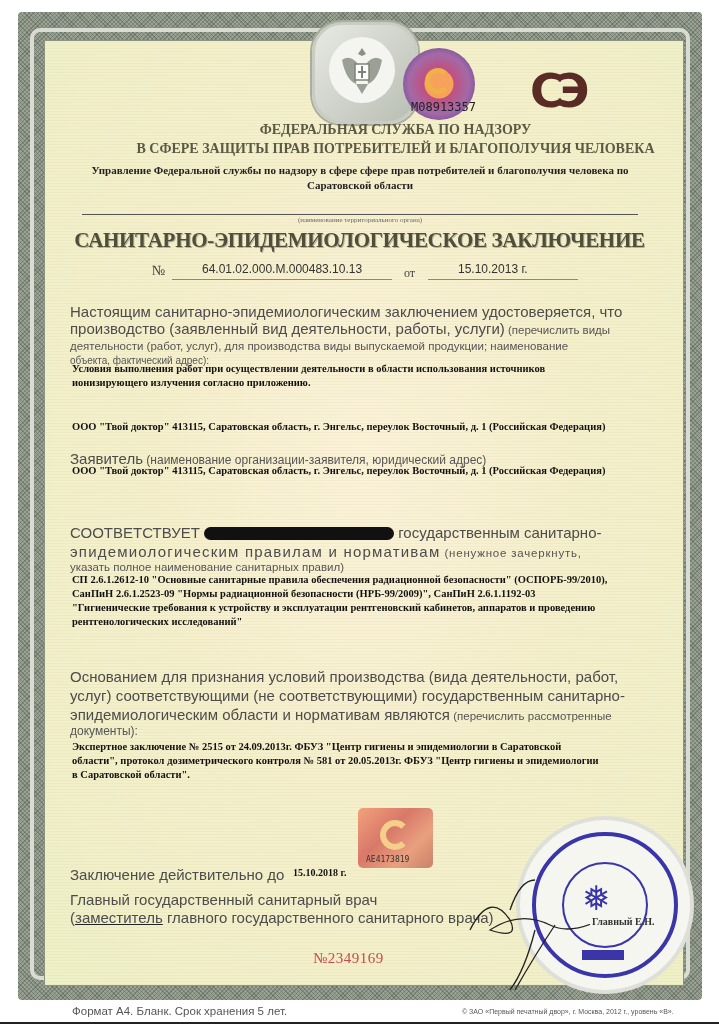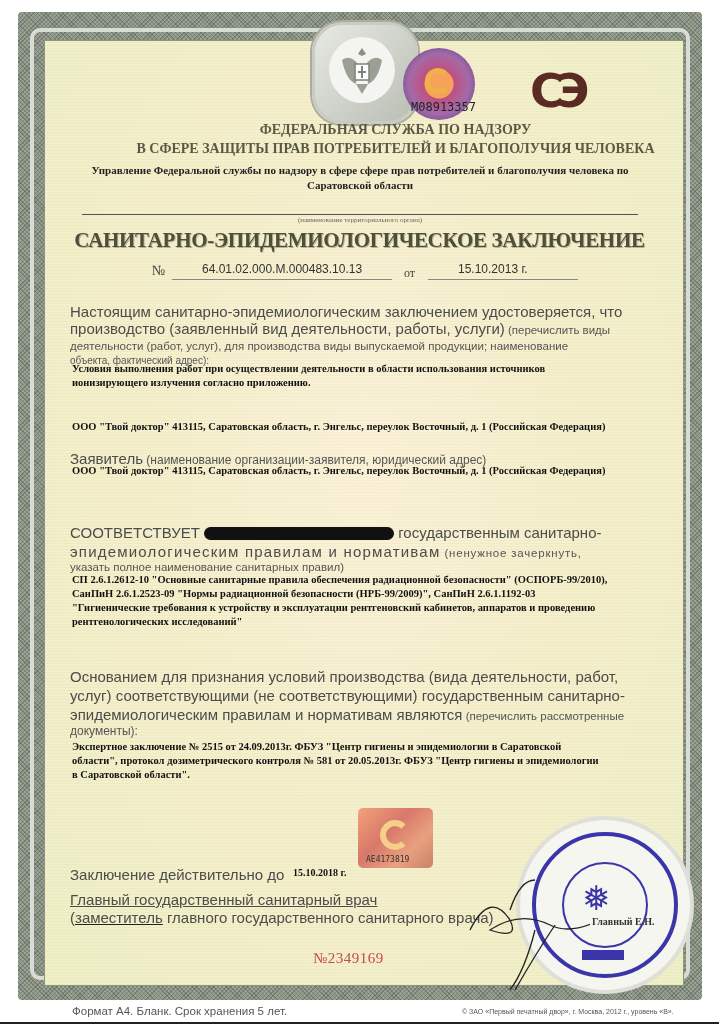--- a/index.html
+++ b/index.html
@@ -116,36 +116,36 @@
 </div>
 <div class="abs small-g" style="left:70px;top:561px;font-size:11.5px;">указать полное наименование санитарных правил)</div>
 <div class="abs fill" style="left:72px;top:573px;">СП 2.6.1.2612-10 "Основные санитарные правила обеспечения радиационной безопасности" (ОСПОРБ-99/2010),</div>
 <div class="abs fill" style="left:72px;top:587px;">СанПиН 2.6.1.2523-09 "Нормы радиационной безопасности (НРБ-99/2009)", СанПиН 2.6.1.1192-03</div>
 <div class="abs fill" style="left:72px;top:601px;">"Гигиенические требования к устройству и эксплуатации рентгеновский кабинетов, аппаратов и проведению</div>
 <div class="abs fill" style="left:72px;top:615px;">рентгенологических исследований"</div>
 
 <div class="abs body-text" style="top:668px;">Основанием для признания условий производства (вида деятельности, работ,</div>
 <div class="abs body-text" style="top:687px;">услуг) соответствующими (не соответствующими) государственным санитарно-</div>
 <div class="abs body-text" style="top:706px;">
-  <span>эпидемиологическим правилам и нормативам являются</span><span class="small-g"> (перечислить рассмотренные</span>
+  <span>эпидемиологическим области и нормативам являются</span><span class="small-g"> (перечислить рассмотренные</span>
 </div>
 <div class="abs small-g" style="left:70px;top:724px;font-size:12px;">документы):</div>
 <div class="abs fill" style="left:72px;top:740px;">Экспертное заключение № 2515 от 24.09.2013г. ФБУЗ "Центр гигиены и эпидемиологии в Саратовской</div>
 <div class="abs fill" style="left:72px;top:754px;">области", протокол дозиметрического контроля № 581 от 20.05.2013г. ФБУЗ "Центр гигиены и эпидемиологии</div>
 <div class="abs fill" style="left:72px;top:768px;">в Саратовской области".</div>
 
 <div class="abs holo2">
   <div class="holo2-c"></div>
   <div class="holo2-num">AE4173819</div>
 </div>
 
 <div class="abs" style="left:70px;top:866px;font-size:15px;color:#4c4c4c;text-align:right;">Заключение действительно до</div>
 <div class="abs fill" style="left:293px;top:866px;font-size:10px;">15.10.2018 г.</div>
 
-<div class="abs" style="left:70px;top:891px;font-size:15px;color:#4c4c4c;text-decoration:underline;">Главный государственный санитарный врач</div>
+<div class="abs" style="left:70px;top:891px;font-size:15px;color:#4c4c4c;">Главный государственный санитарный врач</div>
 <div class="abs" style="left:70px;top:909px;font-size:15px;color:#4c4c4c;">
   <span>(</span><span class="underline-hand">заместитель</span><span> главного государственного санитарного врача)</span>
 </div>
 
 <div class="abs seal">
   <div class="seal-ring"></div>
   <div class="seal-ring2"></div>
   <div class="seal-eagle">❅</div>
   <div class="seal-name">Главный Е.Н.</div>
   <div class="seal-bar"></div>

